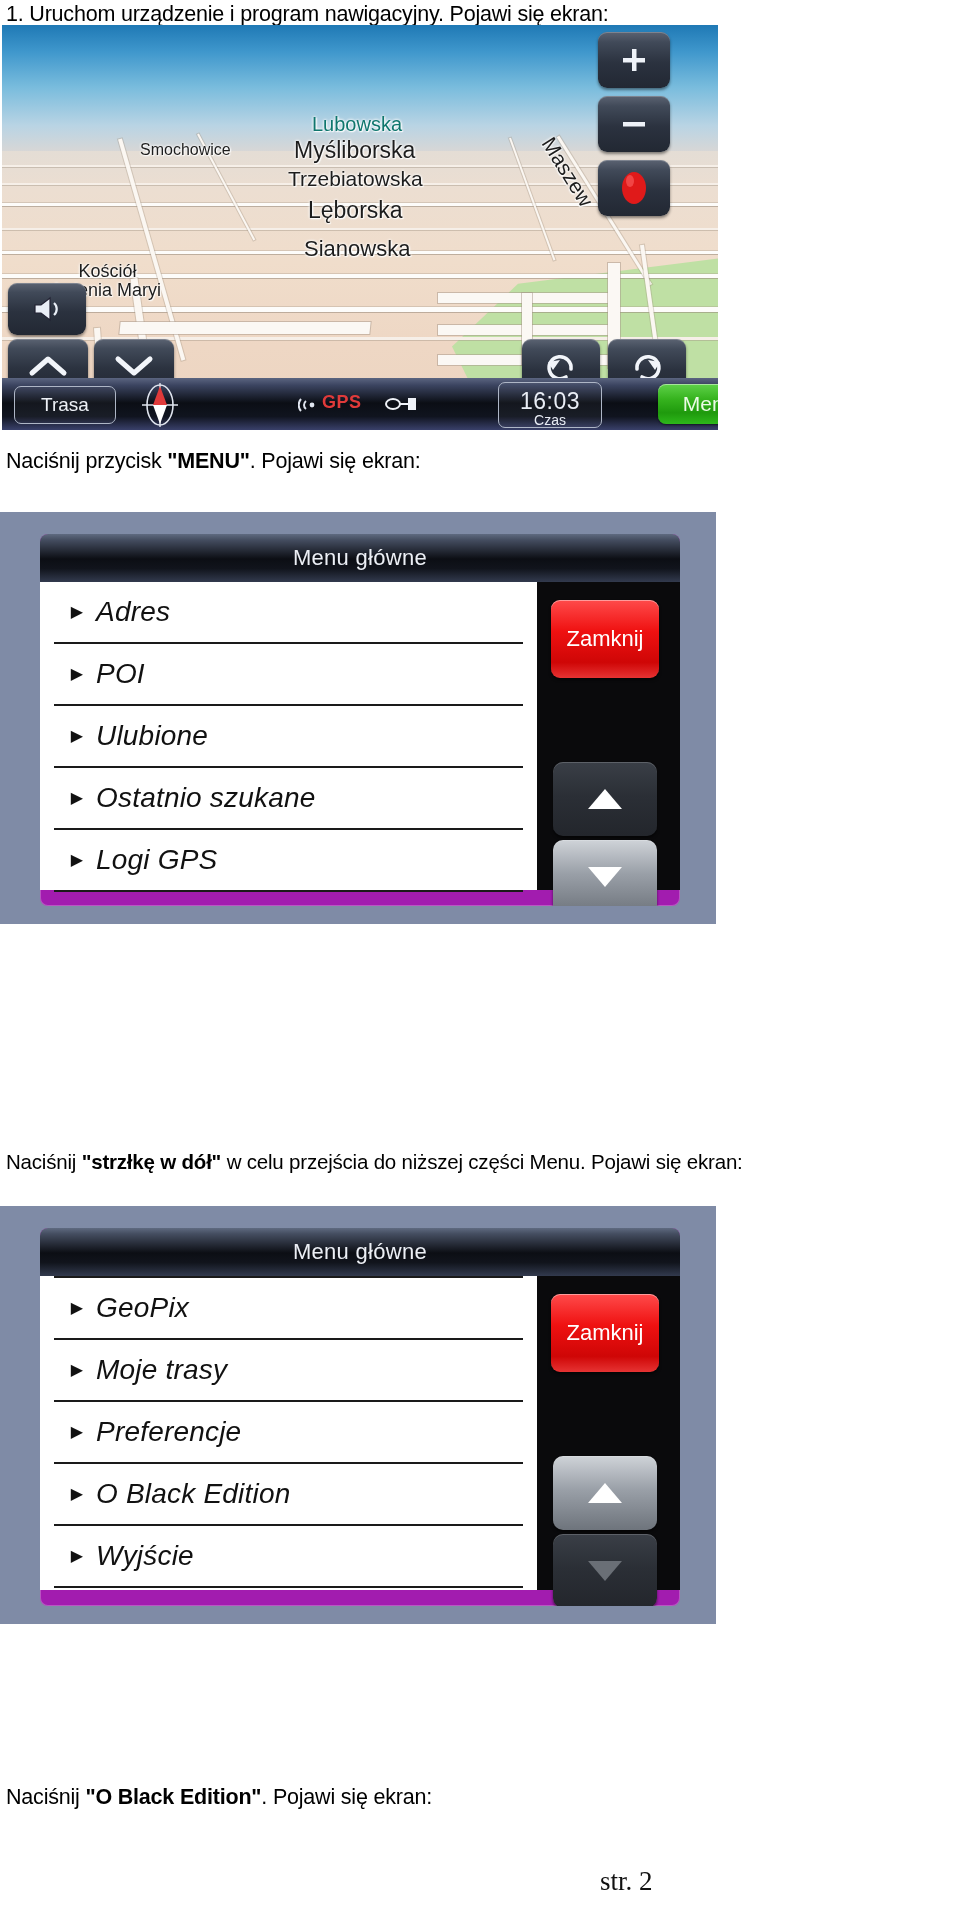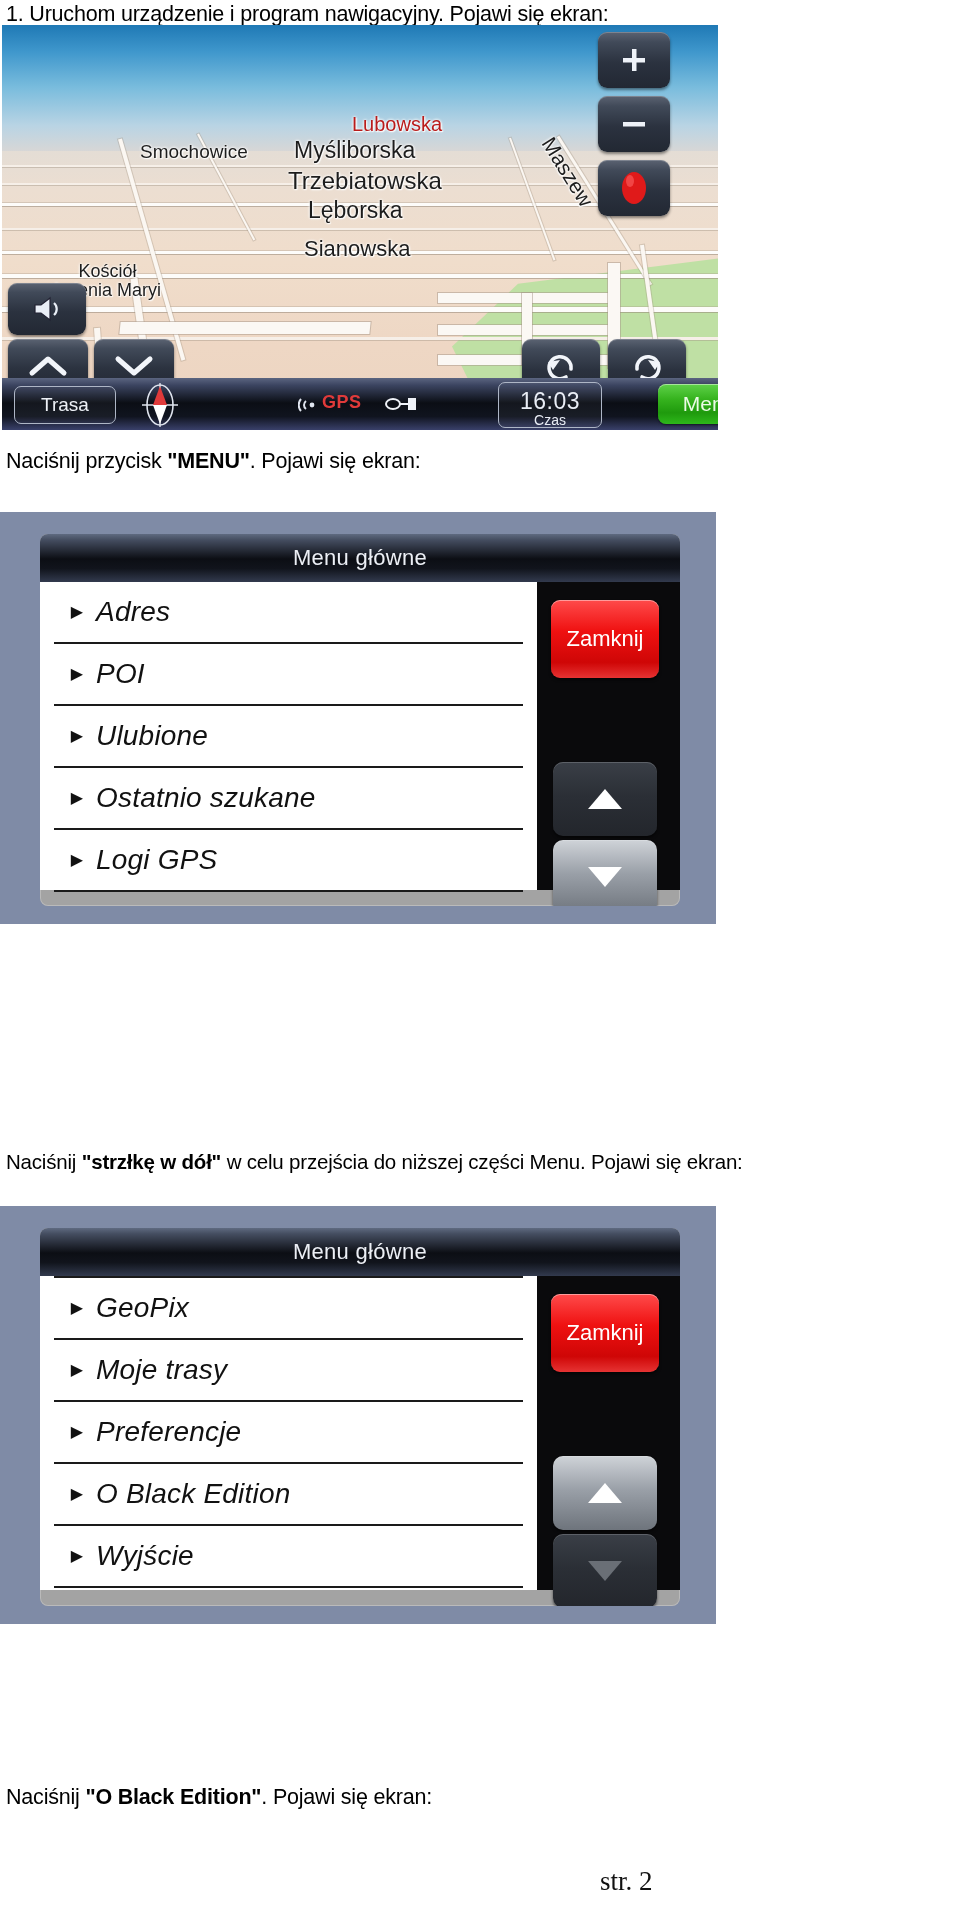--- a/index.html
+++ b/index.html
@@ -77,21 +77,21 @@
     box-shadow:0 0 0 1px rgba(165,150,135,.5);
   }
   
   .lbl{
     position:absolute;
     font-family:"Liberation Sans", sans-serif;
     color:#1d1d1d;
     white-space:nowrap;
     text-shadow:0 0 3px #fff, 0 0 3px #fff, 1px 1px 1px rgba(255,255,255,.9);
   }
-  .lbl.faded{color:#b91c1c;margin-left:40px;}
+  .lbl.faded{color:#0f766e;}
 
   
   .mbtn{
     position:absolute;
     background:linear-gradient(180deg,#5b6372 0%,#414a59 18%,#2b323f 55%,#222833 100%);
     border-radius:9px;
     box-shadow:0 2px 3px rgba(0,0,0,.45), inset 0 1px 0 rgba(255,255,255,.22);
     display:flex;align-items:center;justify-content:center;
     color:#f2f4f7;
   }
@@ -142,21 +142,21 @@
   
   .menu-shot{
     position:absolute;
     width:716px;
     background:#7f8ba6;
     overflow:hidden;
   }
   .menu-frame{
     position:absolute;
     left:40px; right:36px; top:22px; bottom:18px;
-    background:#a3a3a3;
+    background:#a21caf;
     border-radius:8px;
     box-shadow:inset 0 0 0 1px rgba(255,255,255,.25);
     overflow:hidden;
   }
   .menu-title{
     position:absolute;left:0;right:0;top:0;height:48px;
     background:linear-gradient(180deg,#5f6a80 0%,#454e61 12%,#0c0e14 52%,#11141c 72%,#323a4e 100%);
     color:#eceff5;
     display:flex;align-items:center;justify-content:center;
     font-size:22px;
@@ -262,30 +262,30 @@
     <div class="droad" style="left:556px;top:110px;width:175px;height:3px;transform:rotate(58deg);"></div>
     <div class="droad" style="left:640px;top:218px;width:110px;height:4px;transform:rotate(82deg);"></div>
 
     <div class="bld" style="left:118px;top:297px;width:250px;height:12px;transform:skewX(-6deg);"></div>
     <div class="bld" style="left:436px;top:268px;width:180px;height:10px;"></div>
     <div class="bld" style="left:436px;top:300px;width:180px;height:10px;"></div>
     <div class="bld" style="left:436px;top:330px;width:180px;height:10px;"></div>
     <div class="bld" style="left:520px;top:268px;width:10px;height:72px;"></div>
     <div class="bld" style="left:606px;top:238px;width:12px;height:105px;"></div>
 
-    <div class="lbl" style="left:138px;top:116px;font-size:19px;">
+    <div class="lbl" style="left:138px;top:116px;font-size:16px;">
       <span>Smochowice</span>
     </div>
     <div class="lbl faded" style="left:310px;top:88px;font-size:20px;">
       <span>Lubowska</span>
     </div>
     <div class="lbl" style="left:292px;top:112px;font-size:23px;">
       <span>Myśliborska</span>
     </div>
-    <div class="lbl" style="left:286px;top:142px;font-size:24px;">
+    <div class="lbl" style="left:286px;top:142px;font-size:21px;">
       <span>Trzebiatowska</span>
     </div>
     <div class="lbl" style="left:306px;top:172px;font-size:23px;">
       <span>Lęborska</span>
     </div>
     <div class="lbl" style="left:302px;top:211px;font-size:22px;">
       <span>Sianowska</span>
     </div>
     <div class="lbl" style="left:555px;top:108px;font-size:21px;transform:rotate(58deg);transform-origin:left top;">
       <span>Maszew</span>

